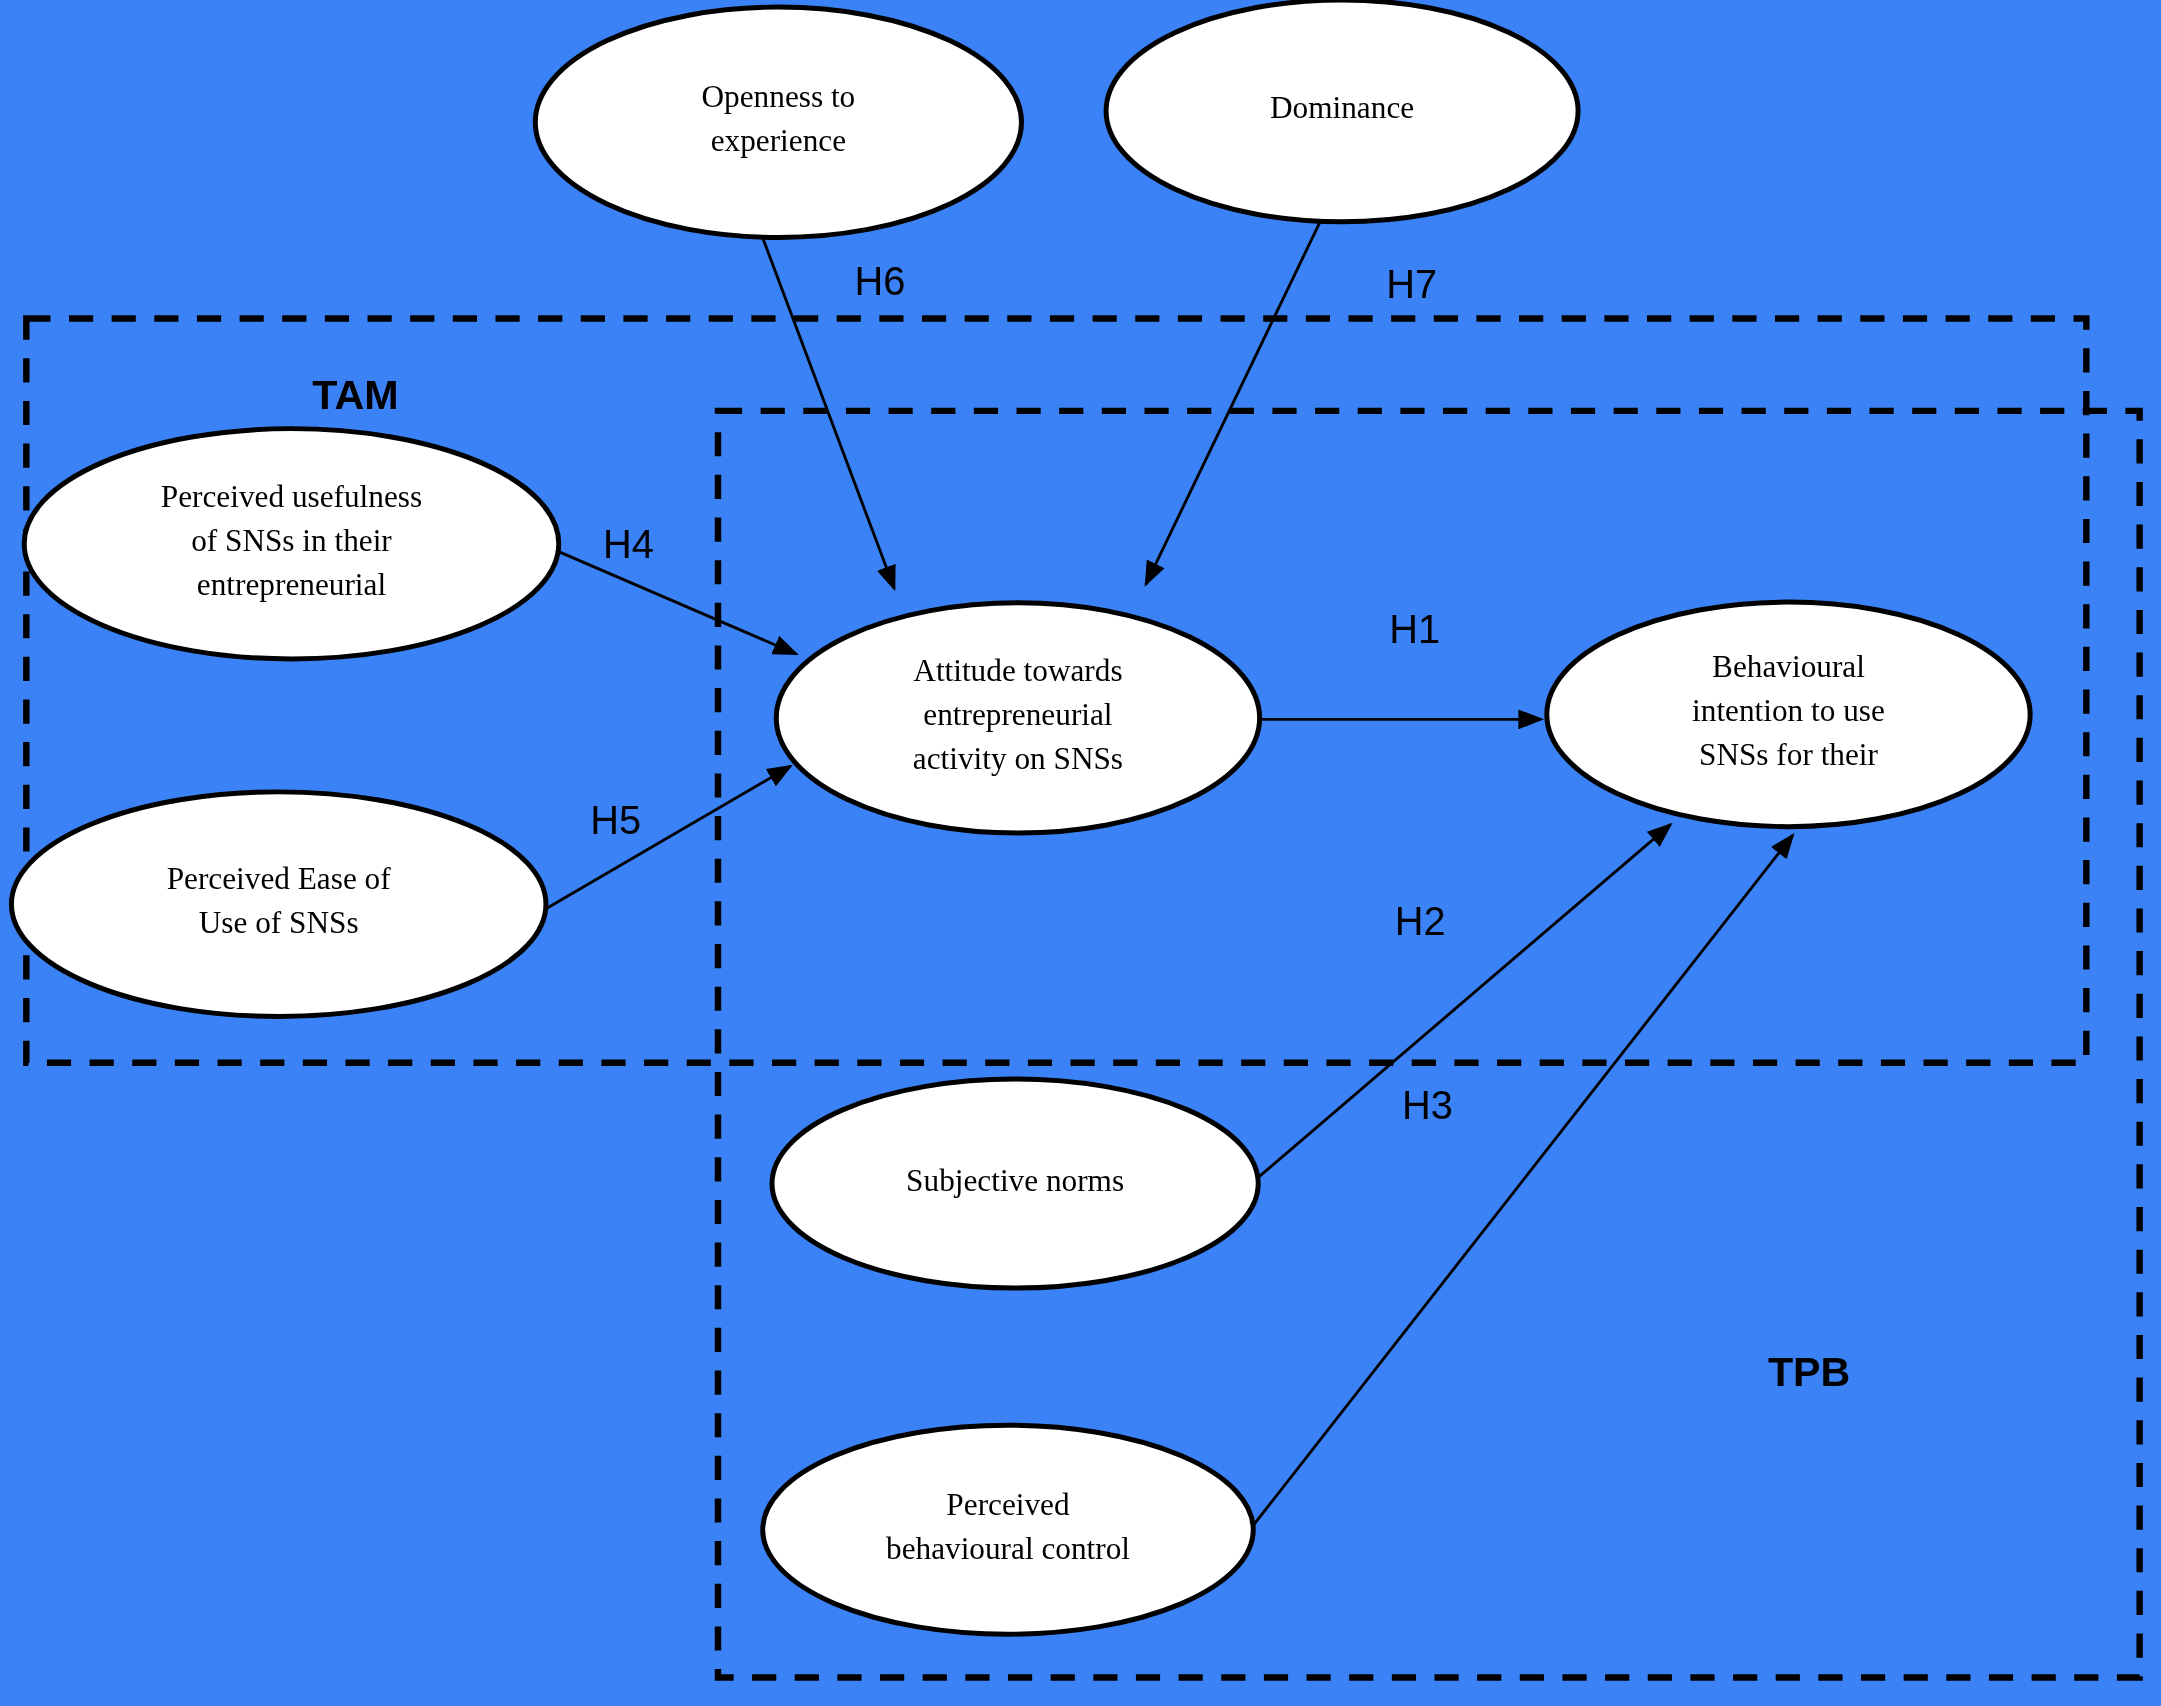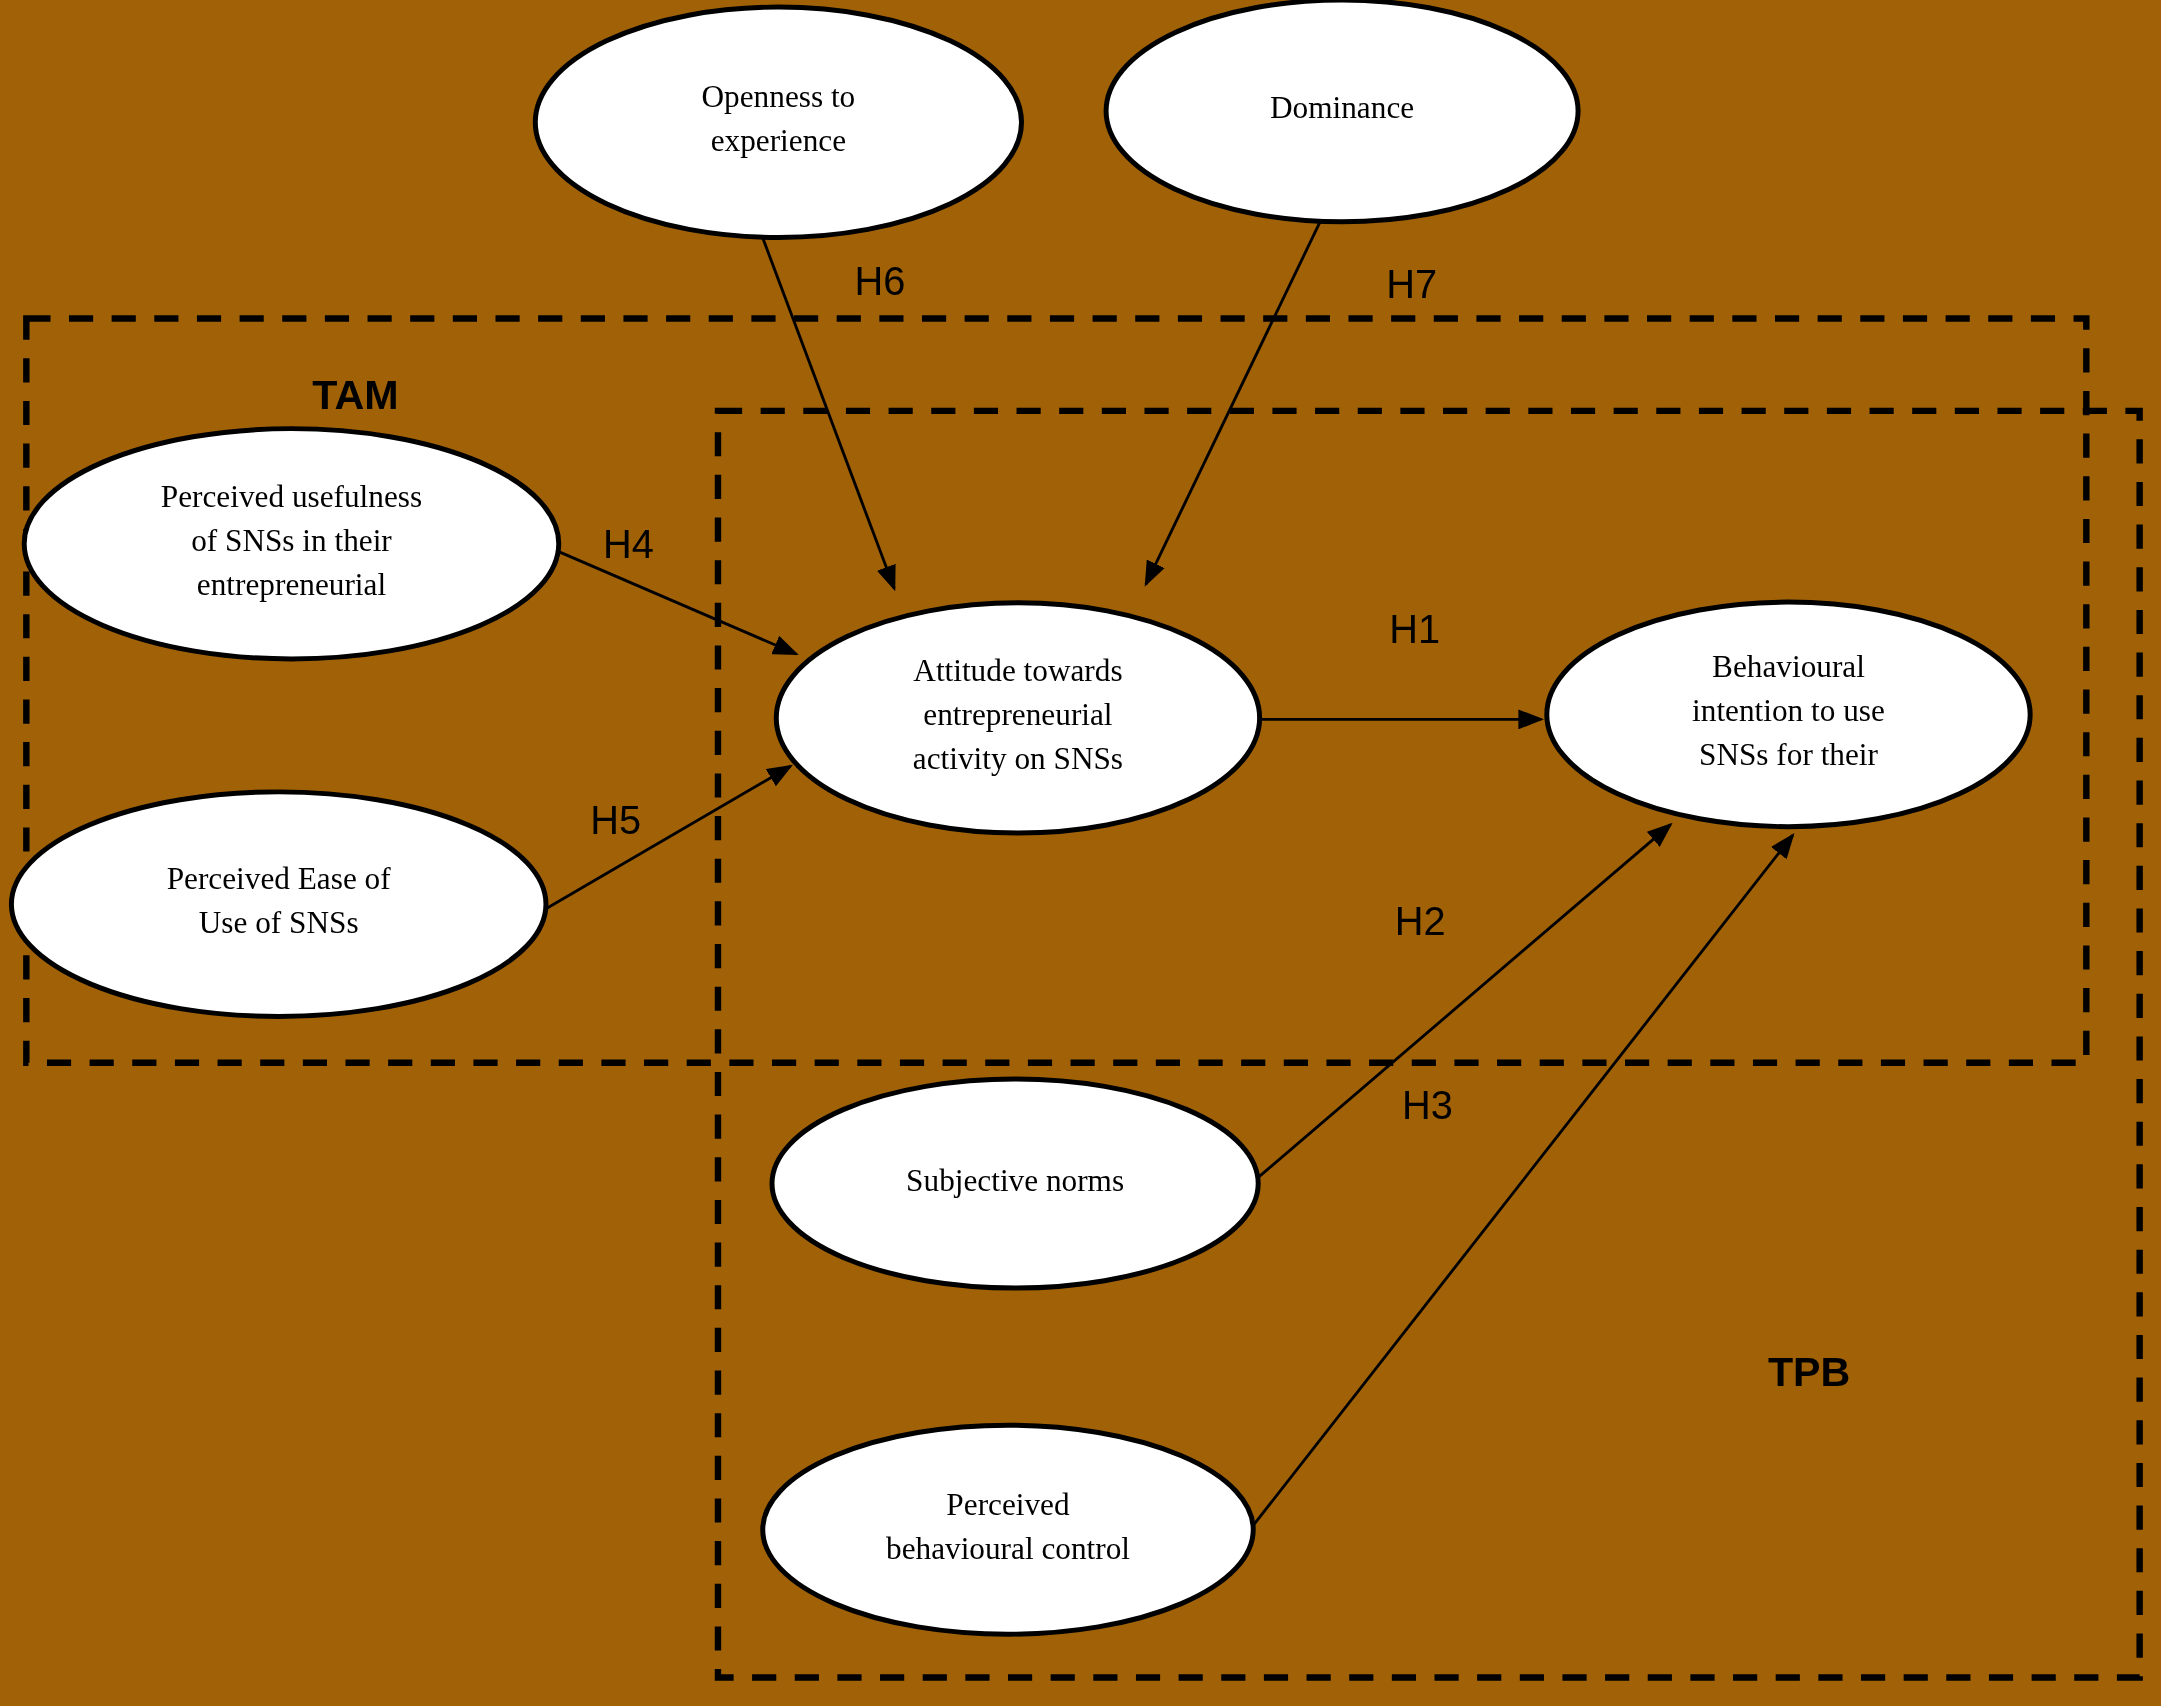--- a/index.html
+++ b/index.html
@@ -5,21 +5,21 @@
 <style>
   html, body {
     margin: 0;
     padding: 0;
     background: #ffffff;
   }
   #stage {
     position: relative;
     width: 2161px;
     height: 1706px;
-    background: #a16207;
+    background: #3b82f6;
     overflow: hidden;
     font-family: "Liberation Serif", "DejaVu Serif", serif;
   }
   #diagram-svg {
     position: absolute;
     top: 0;
     left: 0;
     width: 2161px;
     height: 1706px;
   }

